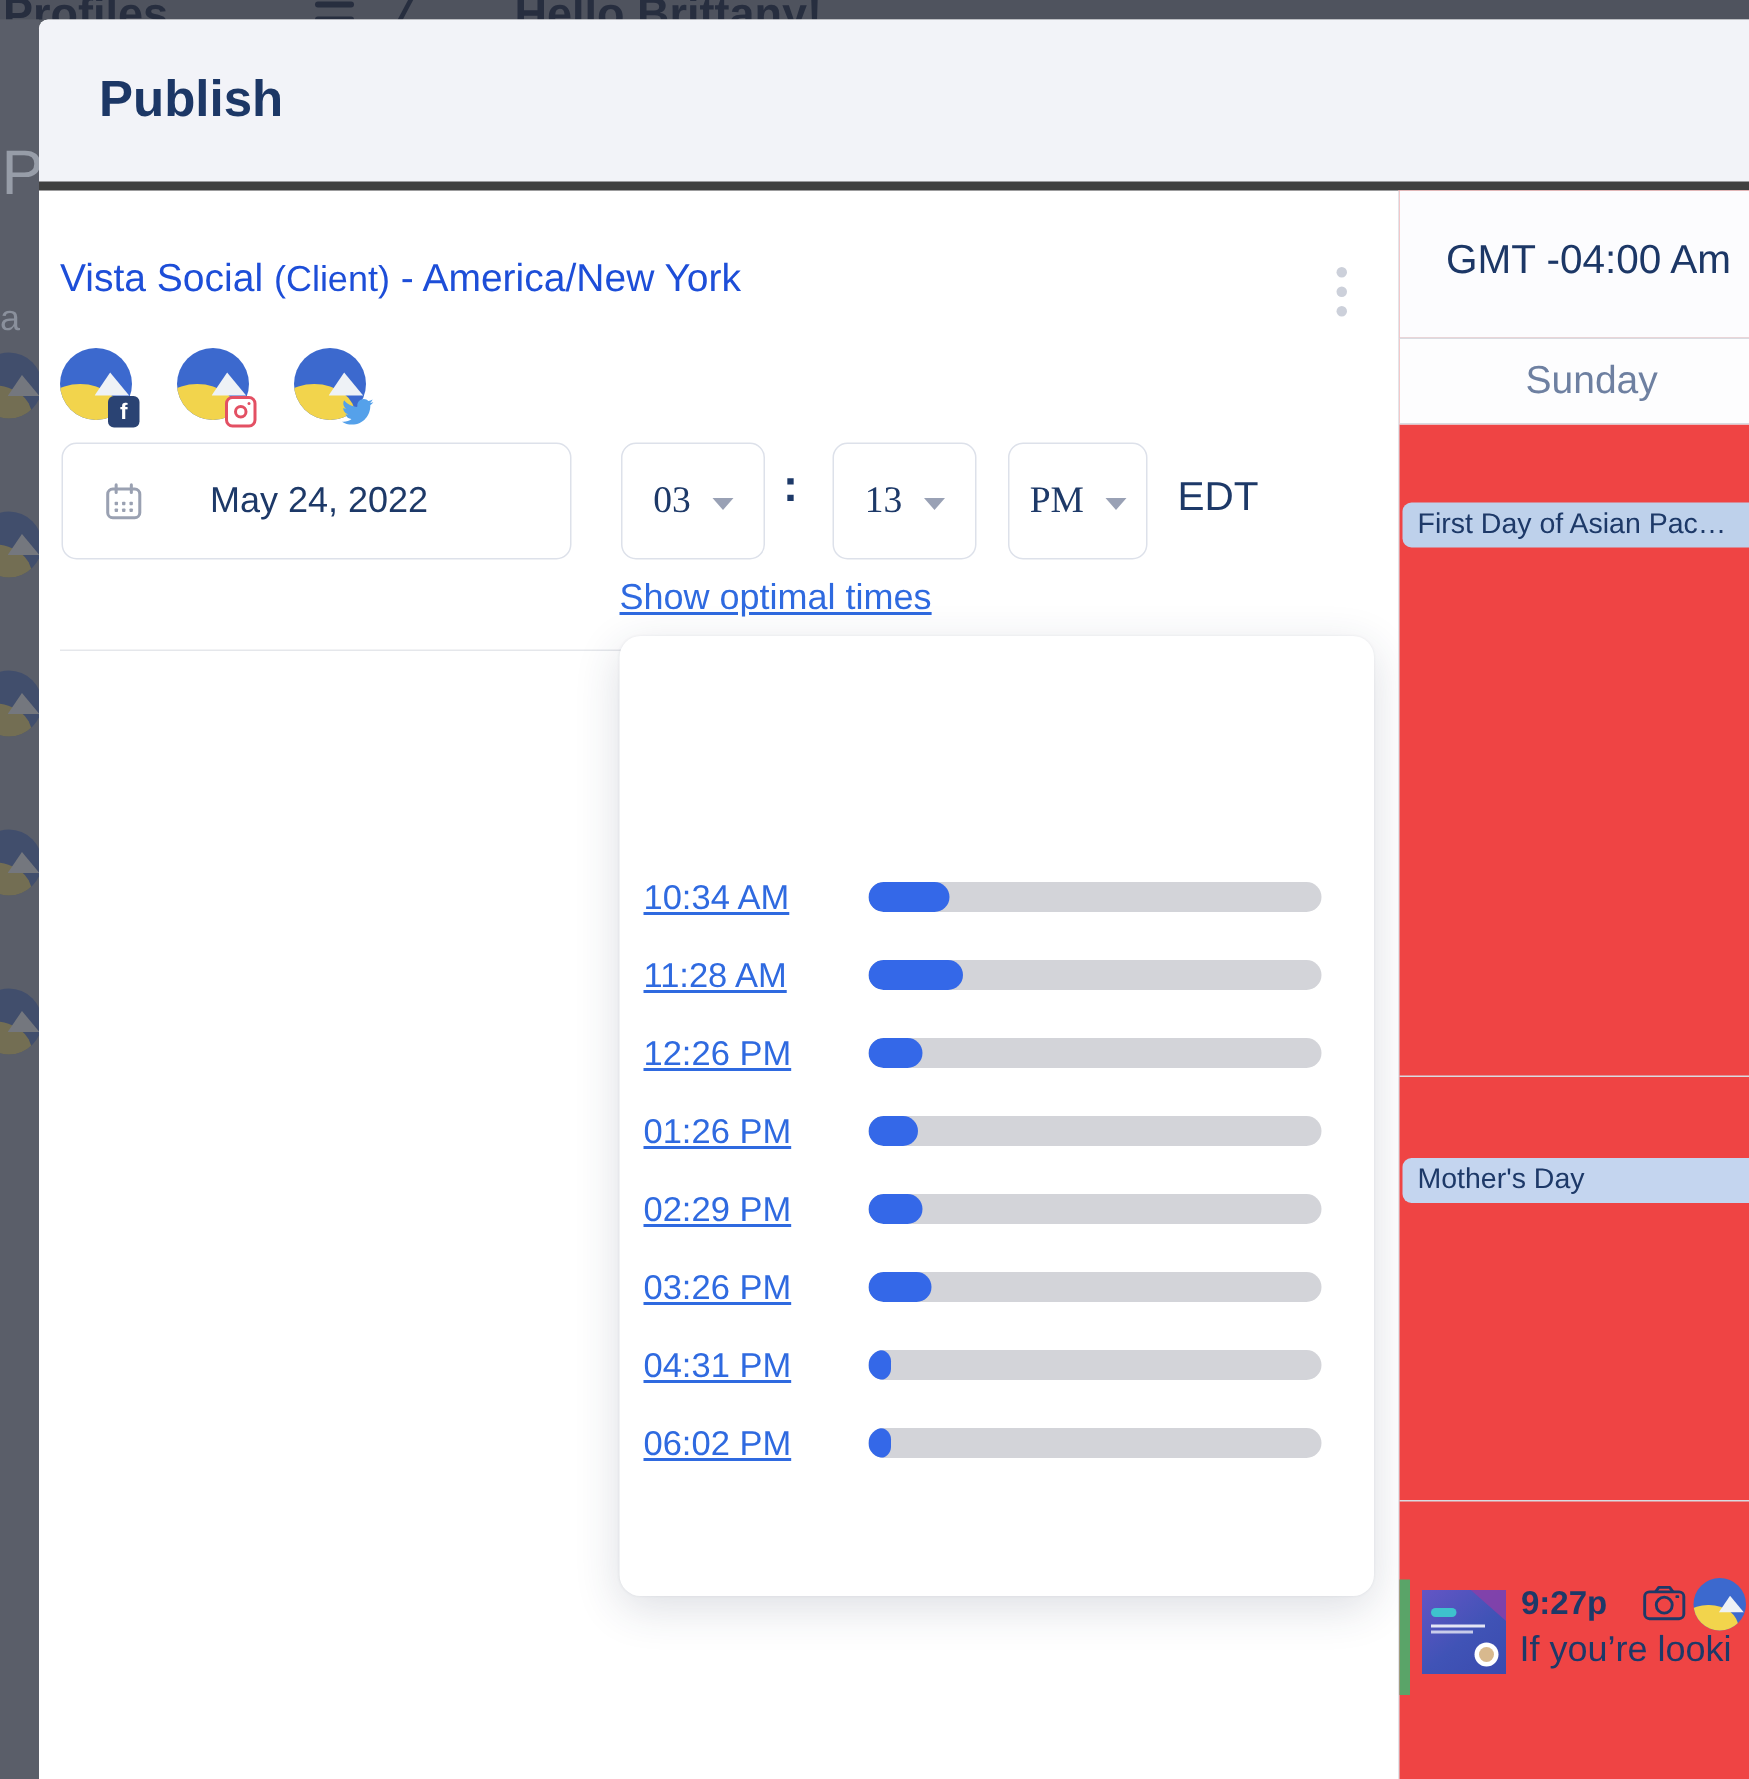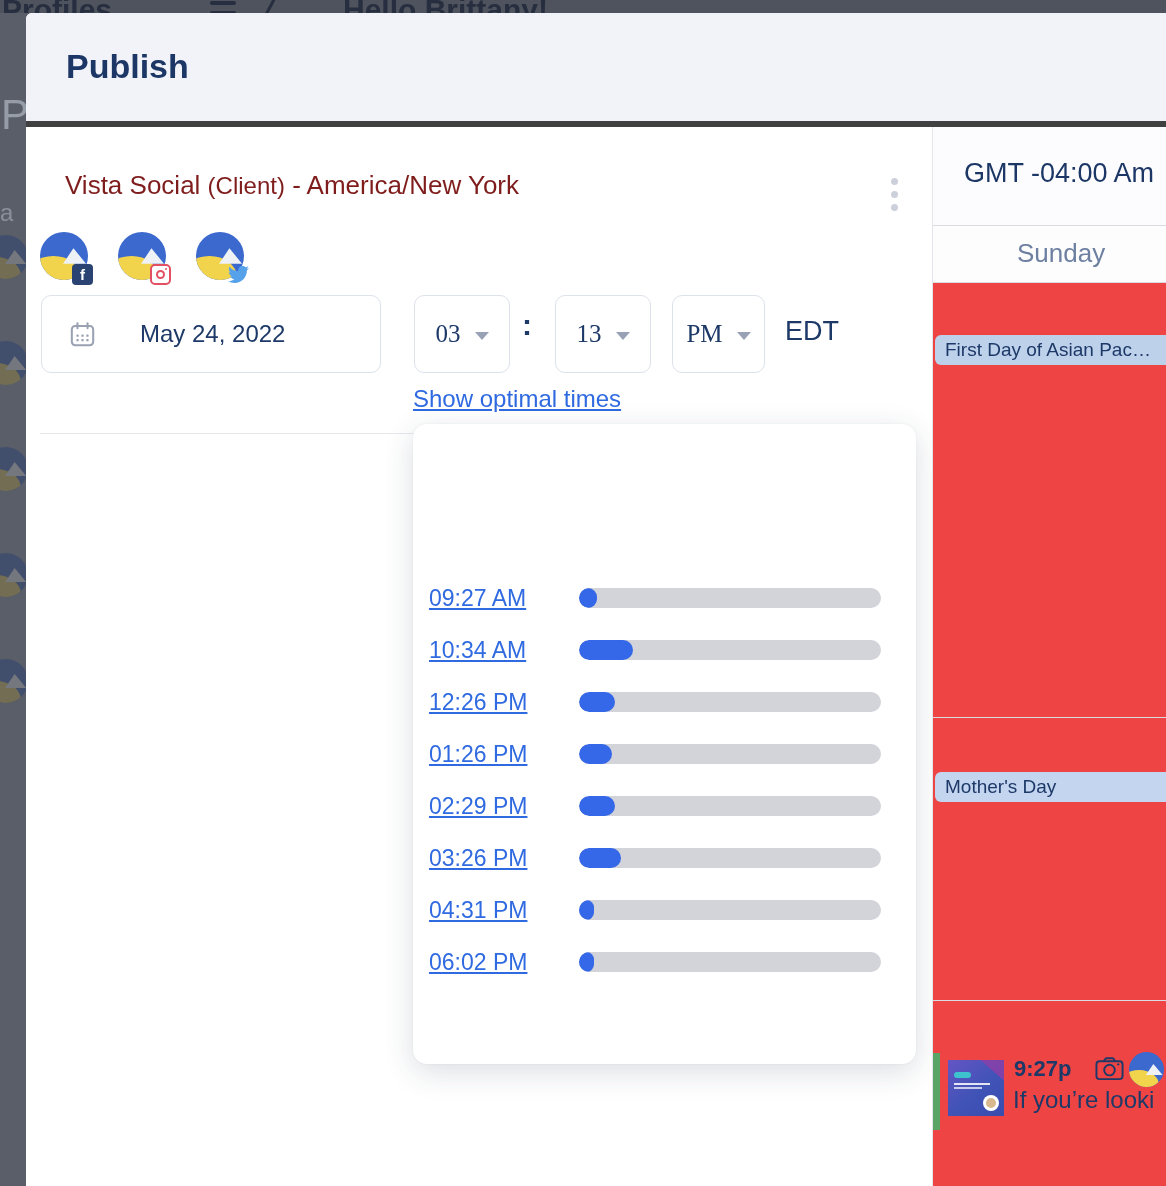--- a/index.html
+++ b/index.html
@@ -33,21 +33,21 @@
   .vs-avatar::after { content:""; position:absolute; right:4%; top:34%; width:48%; height:32%;
                       background:#eef2f6; clip-path:polygon(45% 0, 100% 100%, 0 100%); }
 
   
   .modal { position:absolute; left:26px; top:13px; width:1140px; height:1173px;
            background:#fff; border-radius:6px 0 0 0; overflow:hidden; z-index:2; }
   .modal-header { position:absolute; left:0; top:0; width:1157px; height:114px;
                   background:#f2f3f8; border-bottom:6px solid #404040; }
   .modal-title { position:absolute; left:40px; top:34px; font-size:34px; font-weight:600; color:#1c3766; }
 
-  .group-title { position:absolute; left:14px; top:157px; font-size:26px; color:#7f1d1d; white-space:nowrap;margin-left:25px; }
+  .group-title { position:absolute; left:14px; top:157px; font-size:26px; color:#1d4ed8; white-space:nowrap; }
   .group-title .t-main { font-weight:500; }
   .group-title .t-client { font-weight:400; font-size:24px; }
   .group-title .t-tz { font-weight:500; }
   .kebab { position:absolute; left:862px; top:165px; width:12px; cursor:pointer; }
   .kebab i { display:block; width:7px; height:7px; border-radius:50%; background:#ccd0da; margin:0 auto 6px; }
 
   .avatars { position:absolute; left:14px; top:219px; }
   .avatar-wrap { position:absolute; top:0; width:48px; height:48px; }
   .avatar-wrap .vs-avatar { width:48px; height:48px; }
   .aw-0 { left:0; } .aw-1 { left:78px; } .aw-2 { left:156px; }
@@ -208,29 +208,29 @@
     <span class="chev"></span>
   </div>
   <div class="edt">EDT</div>
 
   <a class="optimal-link">Show optimal times</a>
   <div class="hdivider"></div>
 
   <div class="popover">
     <div class="time-rows">
       <div class="time-row">
-        <a class="time-link">09:27 AM</a>
-        <div class="bar-track">
-            <div class="bar-fill" style="width: 6%;"></div>
-          </div>
-      </div>
-      <div class="time-row">
         <a class="time-link">10:34 AM</a>
         <div class="bar-track">
             <div class="bar-fill" style="width: 18%;"></div>
+          </div>
+      </div>
+      <div class="time-row">
+        <a class="time-link">11:28 AM</a>
+        <div class="bar-track">
+            <div class="bar-fill" style="width: 21%;"></div>
           </div>
       </div>
       <div class="time-row">
         <a class="time-link">12:26 PM</a>
         <div class="bar-track">
             <div class="bar-fill" style="width: 12%;"></div>
           </div>
       </div>
       <div class="time-row">
         <a class="time-link">01:26 PM</a>

